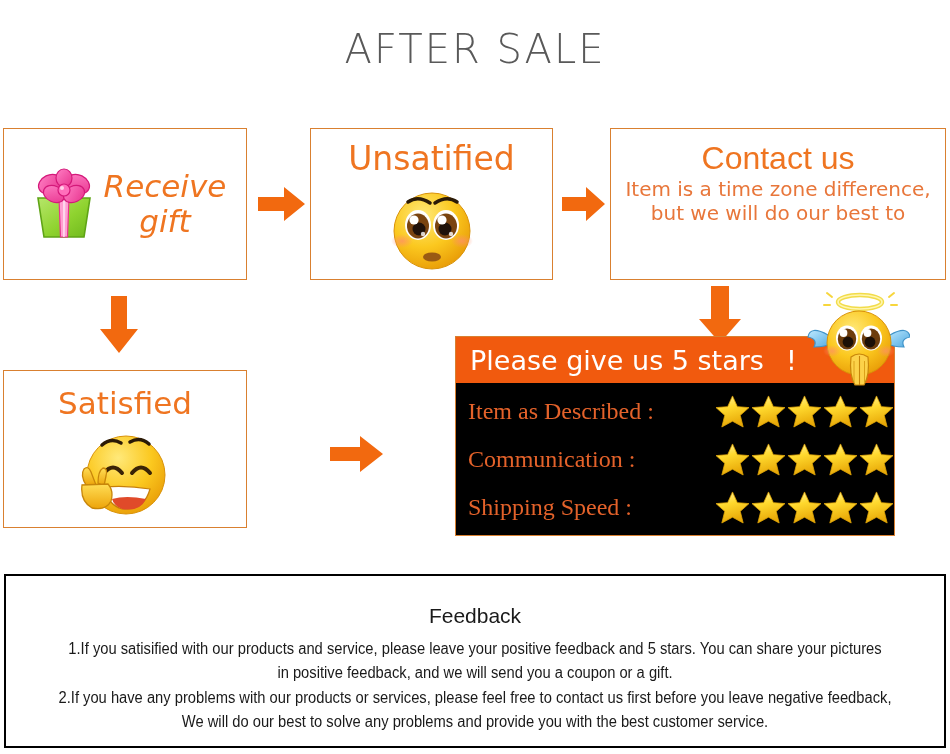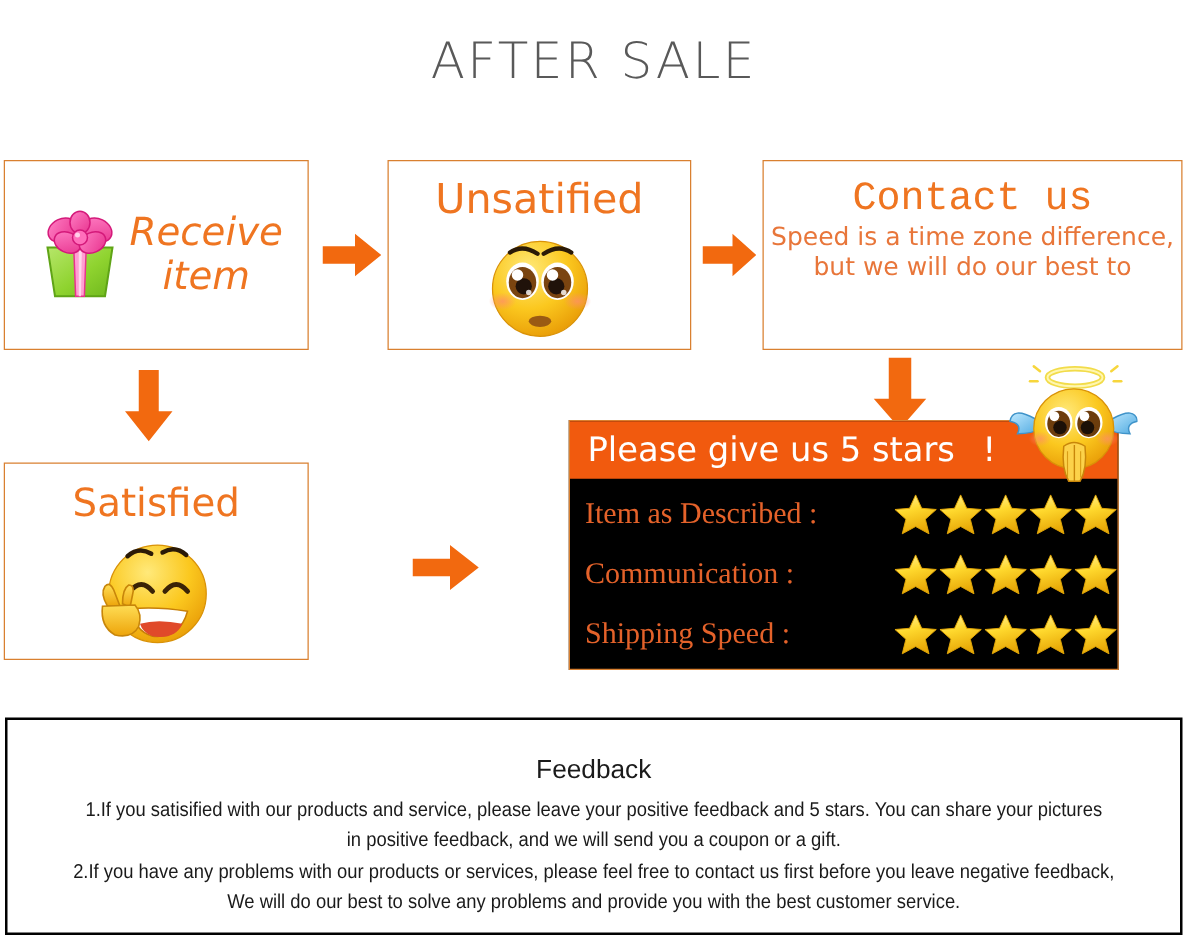--- a/index.html
+++ b/index.html
@@ -52,21 +52,21 @@
     text-align:center;
     font-family:"DejaVu Sans", sans-serif;
     font-size:33px;color:#ef7521;font-weight:400;
   }
   .unsat-face{position:absolute;left:50%;transform:translateX(-50%);top:54px;width:92px;height:92px;}
 
   
   .box-contact{left:610px;top:128px;width:336px;height:152px;}
   .box-contact .inner{height:100%;padding-top:12px;box-sizing:border-box;text-align:center;}
   .contact-title{
-    font-family:Liberation Mono, monospace;
+    font-family:Liberation Sans, sans-serif;
     font-size:32px;color:#ef7521;font-weight:400;line-height:1.1;
   }
   .contact-body{
     font-family:"DejaVu Sans", sans-serif;
     font-size:20px;color:#e8763a;line-height:1.18;margin-top:2px;
   }
 
   
   .box-sat{left:3px;top:370px;width:244px;height:158px;}
   .box-sat .inner{height:100%;position:relative;}
@@ -177,21 +177,21 @@
           <ellipse cx="48" cy="16" rx="12" ry="9" fill="url(#gbow)" stroke="#d4197a" stroke-width="1.2" transform="rotate(26 48 16)"></ellipse>
           <ellipse cx="24" cy="26" rx="11" ry="8" fill="url(#gbow)" stroke="#d4197a" stroke-width="1.2" transform="rotate(24 24 26)"></ellipse>
           <ellipse cx="44" cy="26" rx="11" ry="8" fill="url(#gbow)" stroke="#d4197a" stroke-width="1.2" transform="rotate(-24 44 26)"></ellipse>
           <ellipse cx="34" cy="10" rx="8" ry="9" fill="url(#gbow)" stroke="#d4197a" stroke-width="1.2"></ellipse>
           <circle cx="34" cy="22" r="6" fill="#ff6fbb" stroke="#d4197a" stroke-width="1.2"></circle>
           <circle cx="32" cy="20" r="2" fill="#ffd1e9"></circle>
         </svg>
       </div>
       <div class="receive-text">
         <div>Receive</div>
-        <div>item</div>
+        <div>gift</div>
       </div>
     </div>
   </div>
 
   <div class="arrow arrow-r1">
     <svg viewBox="0 0 48 38" width="48" height="38">
       <path d="M0 12 L26 12 L26 2 L47 19 L26 36 L26 26 L0 26 Z" fill="#f2690f"></path>
     </svg>
   </div>
 
@@ -239,21 +239,21 @@
   <div class="arrow arrow-r2">
     <svg viewBox="0 0 44 38" width="44" height="38">
       <path d="M0 12 L24 12 L24 2 L43 19 L24 36 L24 26 L0 26 Z" fill="#f2690f"></path>
     </svg>
   </div>
 
   <div class="fbox box-contact">
     <div class="inner">
       <div class="contact-title">Contact us</div>
       <div class="contact-body">
-        <div>Speed is a time zone difference,</div>
+        <div>Item is a time zone difference,</div>
         <div>but we will do our best to</div>
       </div>
     </div>
   </div>
 
   <div class="arrow arrow-d1">
     <svg viewBox="0 0 42 58" width="42" height="58">
       <path d="M13 0 L29 0 L29 33 L40 33 L21 57 L2 33 L13 33 Z" fill="#f2690f"></path>
     </svg>
   </div>

